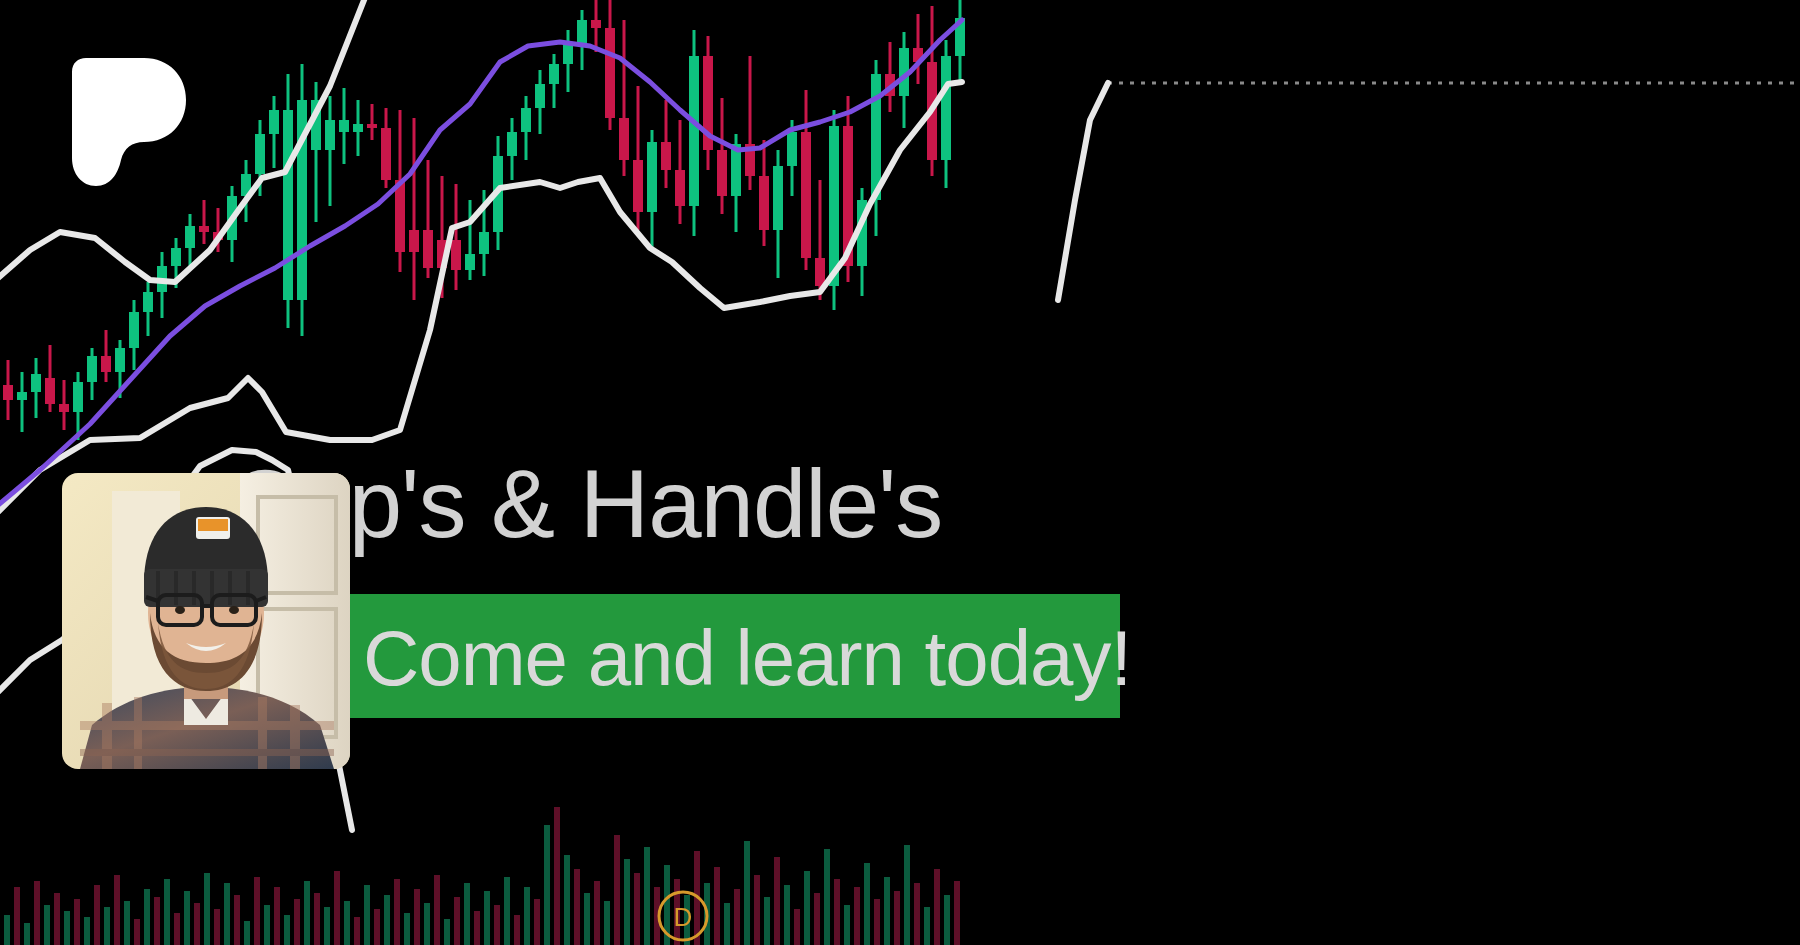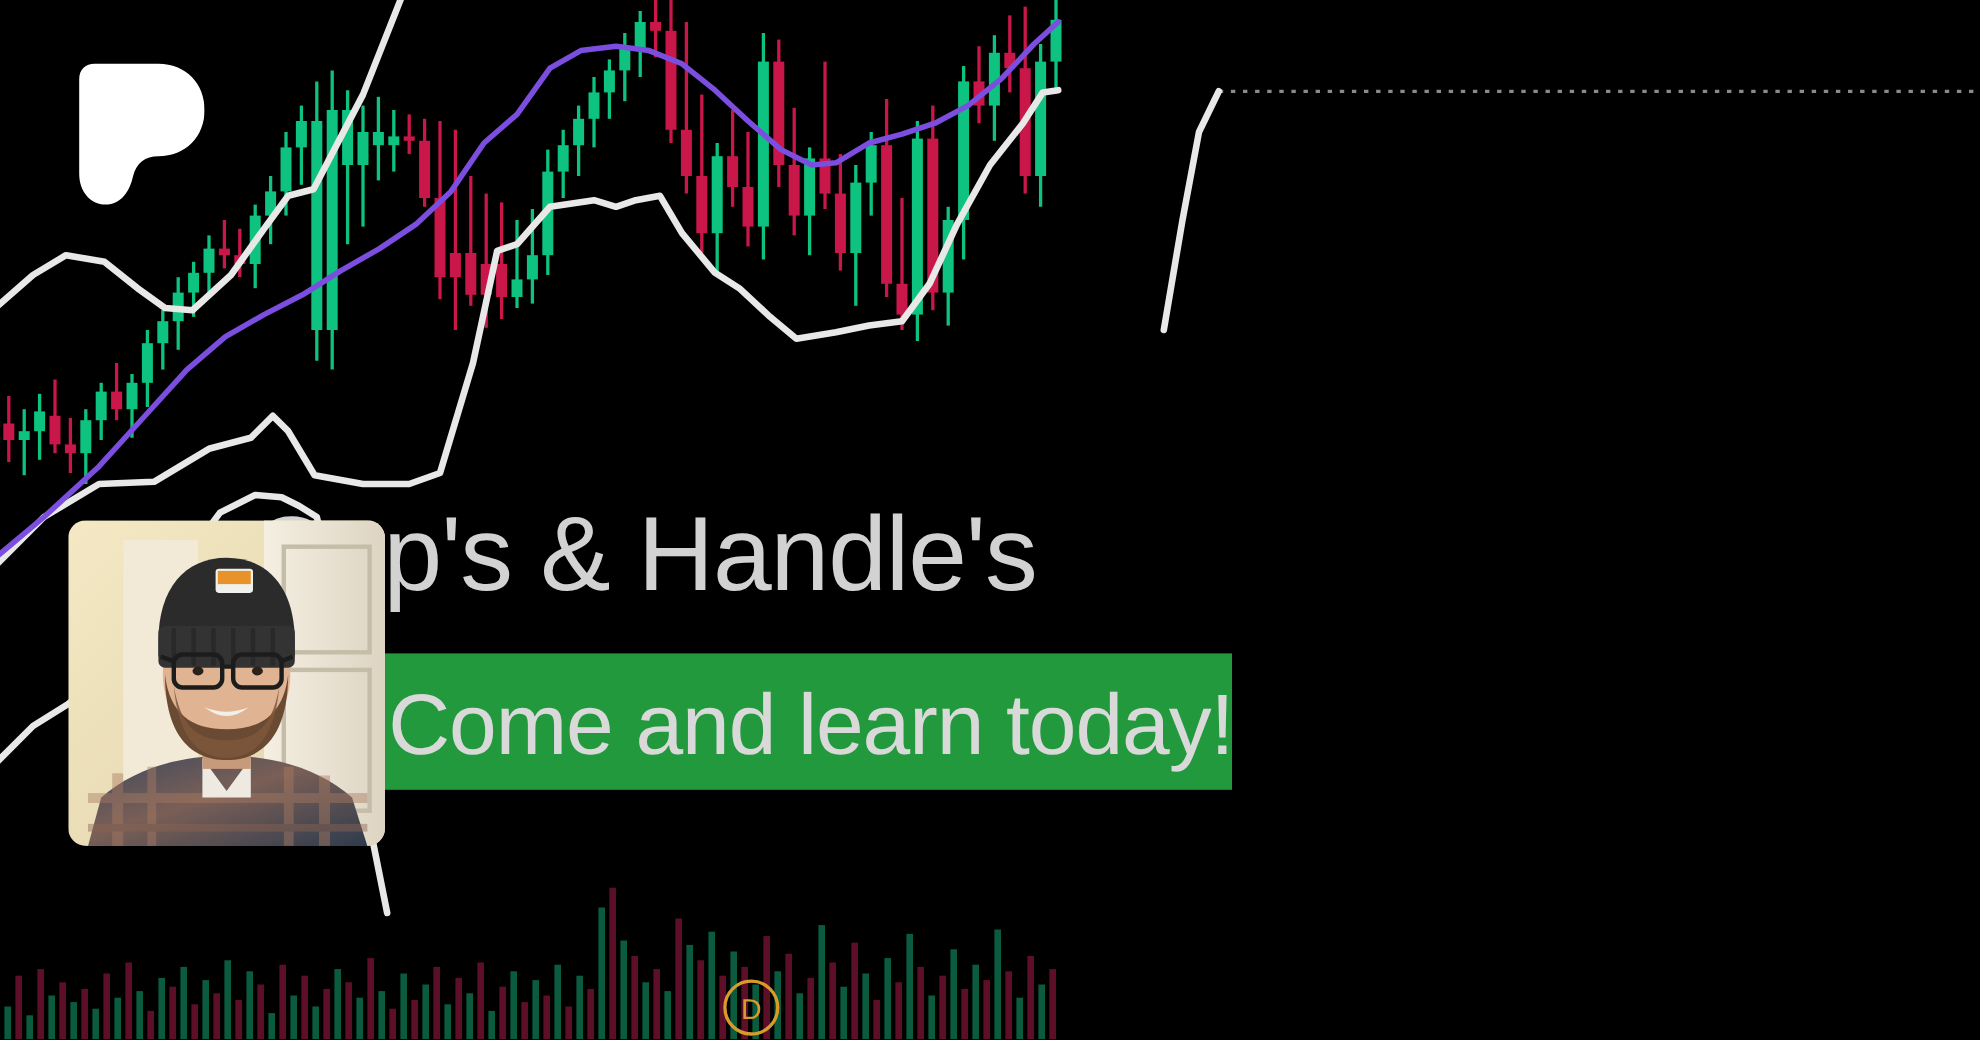--- a/index.html
+++ b/index.html
@@ -48,21 +48,21 @@
   #cta-banner {
     position: absolute;
     left: 348px;
     top: 594px;
     width: 772px;
     height: 124px;
     background: #23993d;
   }
   #cta-text {
     position: absolute;
-    left: 342px;
+    left: 352px;
     top: 610px;
     width: 790px;
     text-align: center;
     font-size: 78px;
     line-height: 96px;
     font-weight: 400;
     color: #d9d9d9;
     letter-spacing: -1px;
     white-space: nowrap;
   }

